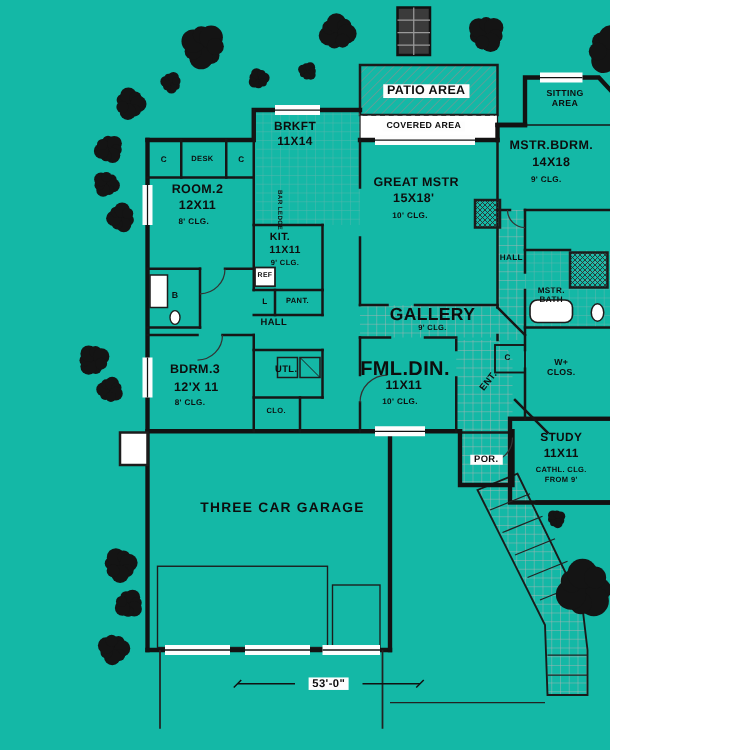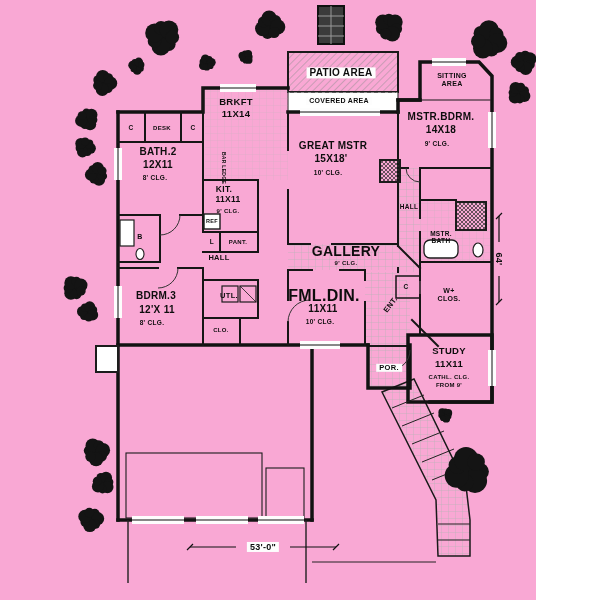--- a/index.html
+++ b/index.html
@@ -1,16 +1,16 @@
 <!DOCTYPE html>
 <html><head>
 <meta charset="utf-8">
 <style>
   html,body{margin:0;padding:0;background:#fff;}
-  .stage{position:relative;width:536px;height:600px;background:#f9a8d4;overflow:hidden;
+  .stage{position:relative;width:488px;height:600px;background:#14b8a6;overflow:hidden;
          font-family:"Liberation Sans",sans-serif;}
   .stage svg{position:absolute;left:0;top:0;}
   .lbl{position:absolute;transform:translate(-50%,-50%);font-weight:700;color:#0d0d0d;
        text-align:center;line-height:1.12;white-space:nowrap;letter-spacing:.3px;}
   .lbl.wrap{white-space:normal;}
   .lbl.r90{transform:translate(-50%,-50%) rotate(90deg);}
   .lbl.rneg{transform:translate(-50%,-50%) rotate(-52deg);}
   .lbl.bg{background:#fdfdfd;padding:0 3px;}
 </style>
 </head>
@@ -395,21 +395,21 @@
   <div class="lbl" style="left:441px;top:130px;font-size:10px">14X18</div>
   <div class="lbl" style="left:437px;top:144px;font-size:6.5px">9' CLG.</div>
 
   <div class="lbl" style="left:236px;top:102px;font-size:9.5px">BRKFT</div>
   <div class="lbl" style="left:236px;top:114px;font-size:9.5px">11X14</div>
 
   <div class="lbl" style="left:333px;top:146px;font-size:10px">GREAT MSTR</div>
   <div class="lbl" style="left:331px;top:159px;font-size:10px">15X18'</div>
   <div class="lbl" style="left:328px;top:173px;font-size:6.5px">10' CLG.</div>
 
-  <div class="lbl" style="left:158px;top:152px;font-size:10px">BATH.2</div>
+  <div class="lbl" style="left:158px;top:152px;font-size:10px">ROOM.2</div>
   <div class="lbl" style="left:158px;top:165px;font-size:10px">12X11</div>
   <div class="lbl" style="left:155px;top:178px;font-size:6.5px">8' CLG.</div>
 
   <div class="lbl" style="left:224px;top:190px;font-size:8.5px">KIT.</div>
   <div class="lbl" style="left:228px;top:200px;font-size:8.5px">11X11</div>
   <div class="lbl" style="left:228px;top:211px;font-size:6px">9' CLG.</div>
 
   <div class="lbl" style="left:219px;top:258px;font-size:7.5px">HALL</div>
   <div class="lbl" style="left:409px;top:207px;font-size:6.5px">HALL</div>
 
@@ -430,20 +430,21 @@
 
   <div class="lbl rneg" style="left:391px;top:305px;font-size:7.5px">ENT.</div>
   <div class="lbl wrap" style="left:449px;top:295px;font-size:7px;width:32px">W+ CLOS.</div>
 
   <div class="lbl" style="left:449px;top:351px;font-size:9.5px">STUDY</div>
   <div class="lbl" style="left:449px;top:364px;font-size:9.5px">11X11</div>
   <div class="lbl" style="left:449px;top:377px;font-size:6px">CATHL. CLG.</div>
   <div class="lbl" style="left:449px;top:385px;font-size:6px">FROM 9'</div>
 
   <div class="lbl bg" style="left:389px;top:368px;font-size:7.5px">POR.</div>
+  <div class="lbl" style="left:226px;top:407px;font-size:11px;letter-spacing:1px">THREE CAR GARAGE</div>
 
   <div class="lbl" style="left:162px;top:128px;font-size:6px">DESK</div>
   <div class="lbl" style="left:131px;top:128px;font-size:6.5px">C</div>
   <div class="lbl" style="left:193px;top:128px;font-size:6.5px">C</div>
   <div class="lbl" style="left:406px;top:287px;font-size:6.5px">C</div>
   <div class="lbl" style="left:212px;top:221px;font-size:5.5px">REF</div>
   <div class="lbl" style="left:212px;top:242px;font-size:6.5px">L</div>
   <div class="lbl" style="left:238px;top:242px;font-size:6px">PANT.</div>
   <div class="lbl" style="left:140px;top:237px;font-size:7px">B</div>
   <div class="lbl" style="left:221px;top:330px;font-size:6px">CLO.</div>

